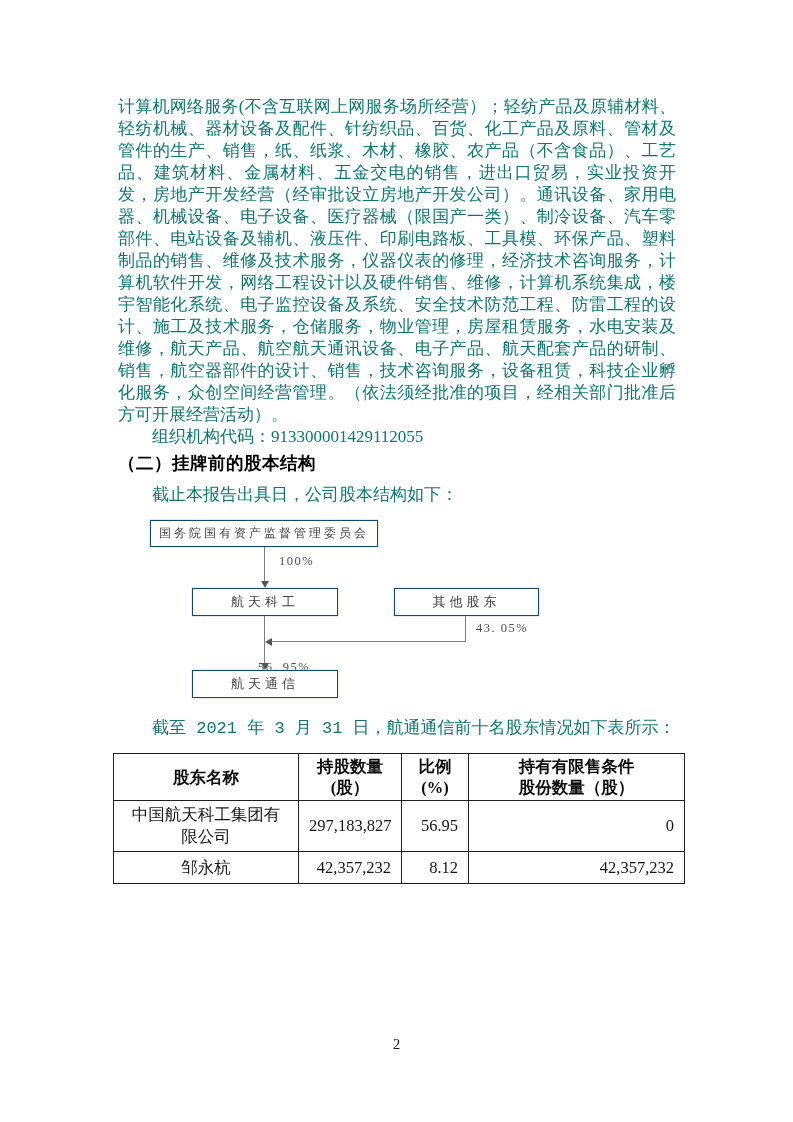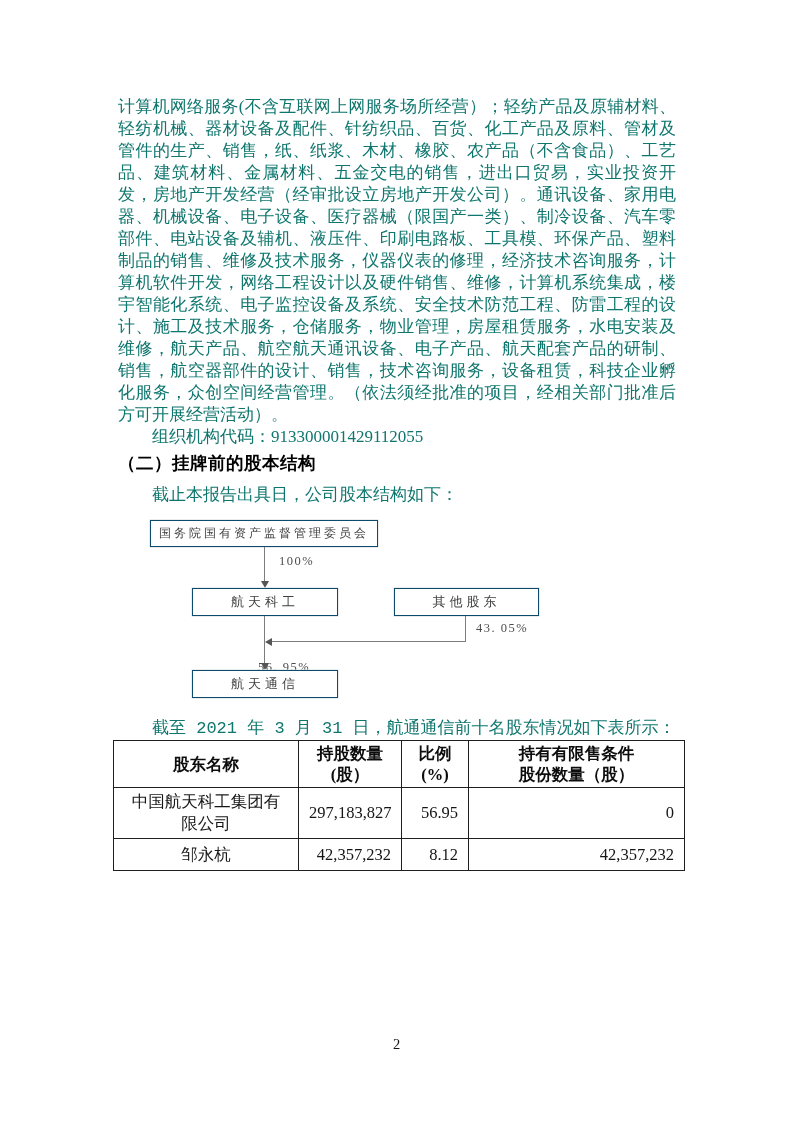--- a/index.html
+++ b/index.html
@@ -82,21 +82,21 @@
     border-bottom: 4px solid transparent;
     border-right: 7px solid #555555;
   }
 
   
   table.shareholders {
     border-collapse: collapse;
     table-layout: fixed;
     width: 571px;
     margin-left: -5px;
-    margin-top: 0;
+    margin-top: 13px;
   }
   table.shareholders th, table.shareholders td {
     border: 1px solid #1f1f1f;
     font-size: 16.5px;
   }
   table.shareholders th {
     font-weight: bold;
     text-align: center;
     vertical-align: middle;
     height: 45px;

